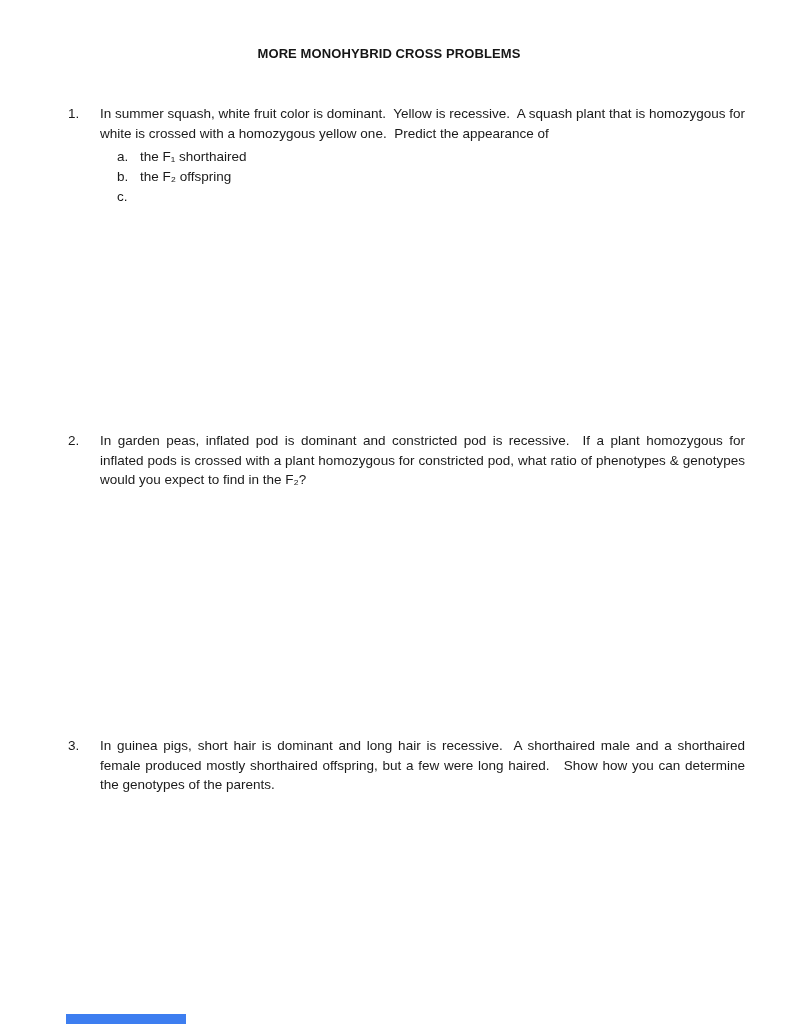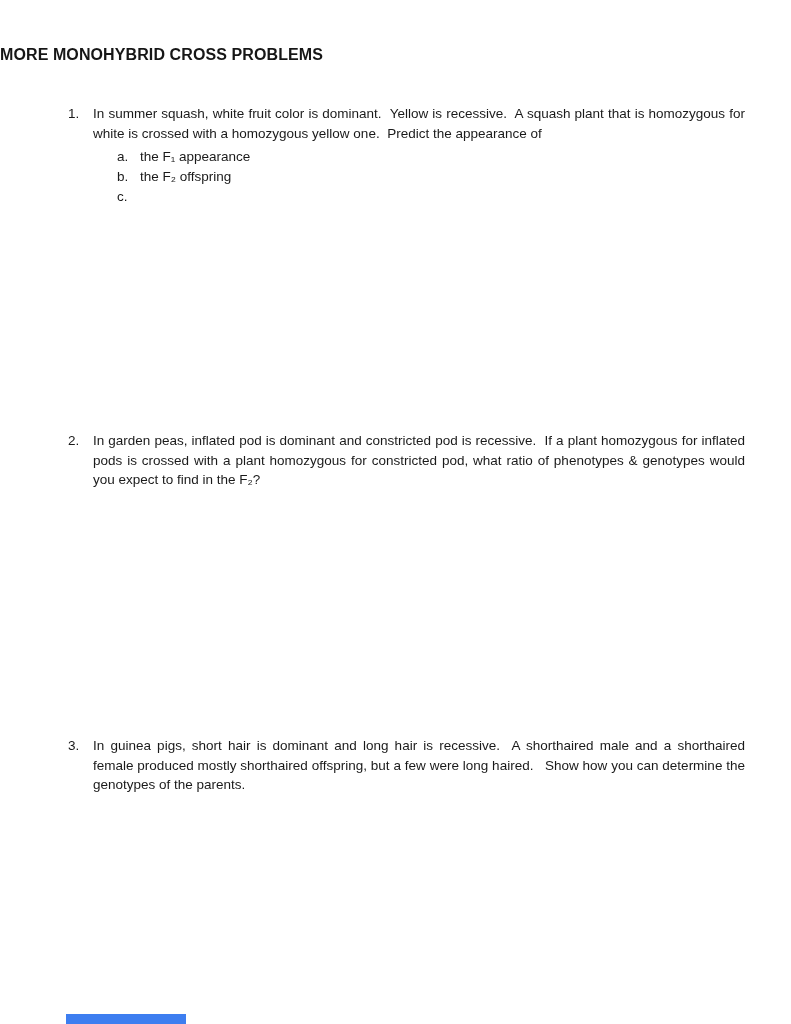--- a/index.html
+++ b/index.html
@@ -19,41 +19,41 @@
   .page {
     position: absolute;
     inset: 0;
     background: #ffffff;
   }
   .doc-title {
     position: absolute;
     top: 46px;
     left: 0;
     width: 778px;
-    text-align: left;
-    font-size: 16px;
+    text-align: center;
+    font-size: 13px;
     font-weight: 700;
     letter-spacing: 0.1px;
     color: #161616;
     margin: 0;
   }
   .problem {
     position: absolute;
     left: 68px;
     width: 677px;
     font-size: 13.5px;
     line-height: 19.5px;
   }
   .problem .pnum {
     position: absolute;
     left: 0;
     top: 0;
   }
   .problem .pbody {
-    margin-left: 25px;
+    margin-left: 32px;
     text-align: justify;
     white-space: pre-wrap;
   }
   #problem-1 { top: 104px; }
   #problem-2 { top: 431px; }
   #problem-3 { top: 736px; }
   .sublist {
     margin-top: 4px;
     margin-left: 24px;
   }
@@ -81,21 +81,21 @@
 <div class="page">
 
   <h1 class="doc-title">MORE MONOHYBRID CROSS PROBLEMS</h1>
 
   <div class="problem" id="problem-1">
     <span class="pnum">1.</span>
     <div class="pbody">In summer squash, white fruit color is dominant.  Yellow is recessive.  A squash plant that is homozygous for white is crossed with a homozygous yellow one.  Predict the appearance of</div>
     <div class="sublist">
       <div class="subitem">
         <span class="sublabel">a.</span>
-        <span>the F₁ appearance</span>
+        <span>the F₁ shorthaired</span>
       </div>
       <div class="subitem">
         <span class="sublabel">b.</span>
         <span>the F₂ offspring</span>
       </div>
       <div class="subitem">
         <span class="sublabel">c.</span>
       </div>
     </div>
   </div>

